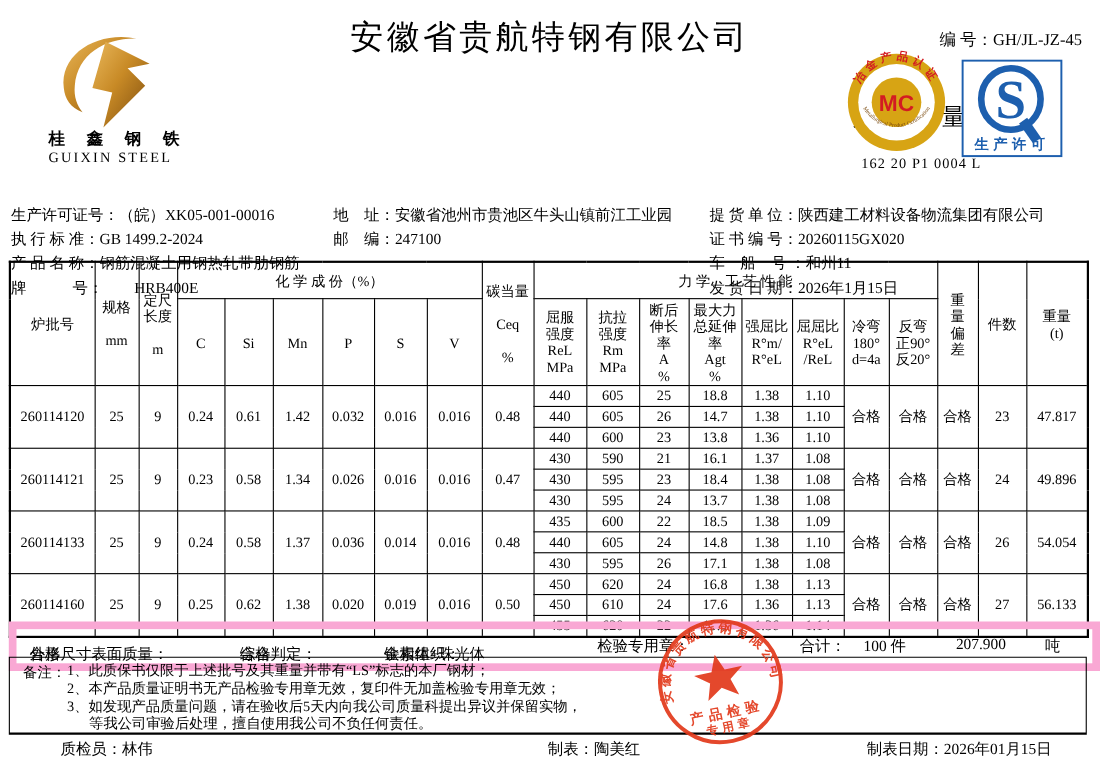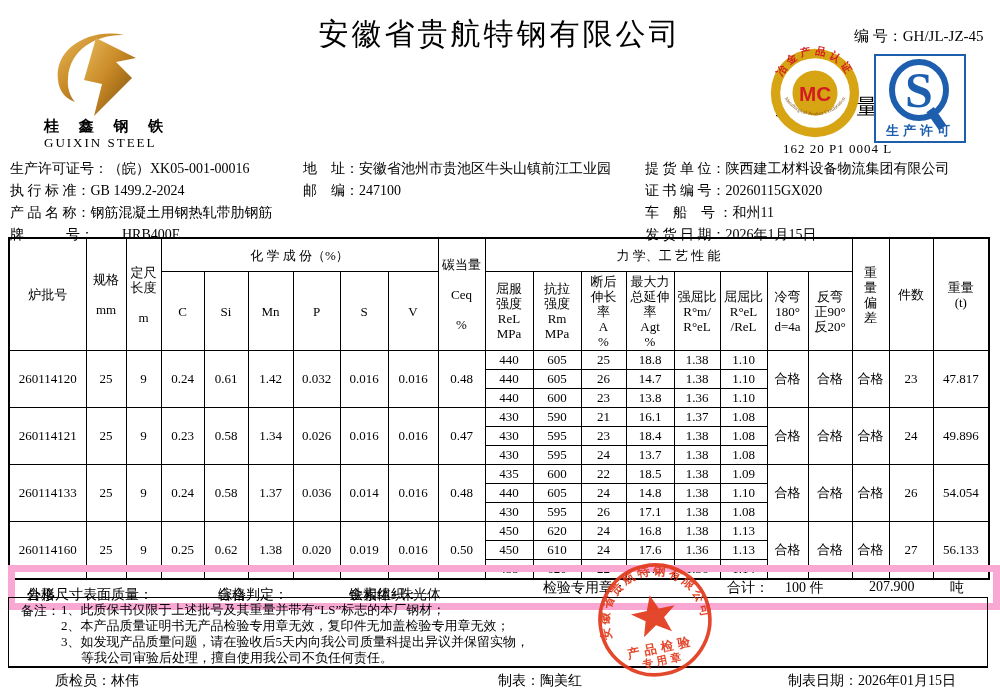--- a/index.html
+++ b/index.html
@@ -7,21 +7,21 @@
         font-family:"Liberation Serif","DejaVu Serif",serif;color:#000;}
   .abs{position:absolute;}
   
   .title{top:14px;left:0;width:1000px;text-align:center;font-size:30px;letter-spacing:3px;}
   .subtitle{top:92px;left:0;width:964px;text-align:right;font-size:22px;letter-spacing:5px;}
   .cert-no{top:27px;left:854px;font-size:15px;white-space:nowrap;}
   .logo-cn{top:117px;left:44px;font-size:15px;font-weight:bold;letter-spacing:8px;white-space:nowrap;}
   .logo-en{top:135px;left:44px;font-size:13px;font-weight:normal;letter-spacing:2px;white-space:nowrap;}
   .mc-serial{top:141px;left:751px;font-size:13px;letter-spacing:1px;white-space:nowrap;margin-left:32px;}
   
-  .info-col{font-size:14px;line-height:22px;white-space:nowrap;}
+  .info-col{font-size:14px;line-height:22px;white-space:nowrap;margin-top:28px;}
   .info-col div{height:22px;}
   .ic1{top:158px;left:10px;}
   .ic2{top:158px;left:303px;}
   .ic3{top:158px;left:645px;}
   
   .t{position:absolute;top:237px;left:8px;border-collapse:collapse;table-layout:fixed;width:980px;}
   .t th,.t td{border:1px solid #000;font-weight:normal;text-align:center;vertical-align:middle;
               padding:0;font-size:13px;line-height:15px;overflow:hidden;}
   .t{border:2px solid #000;}
   .t th{white-space:pre-line;}

